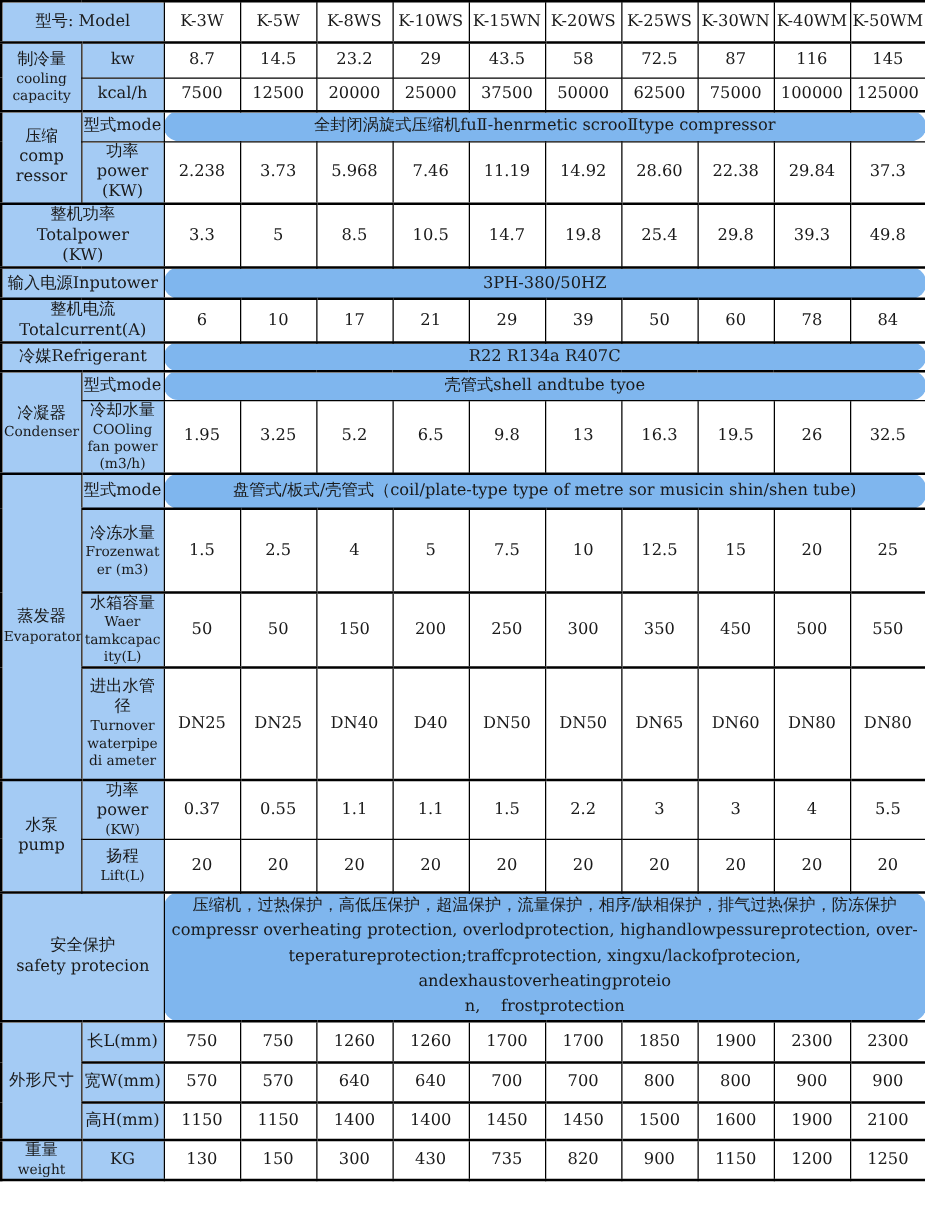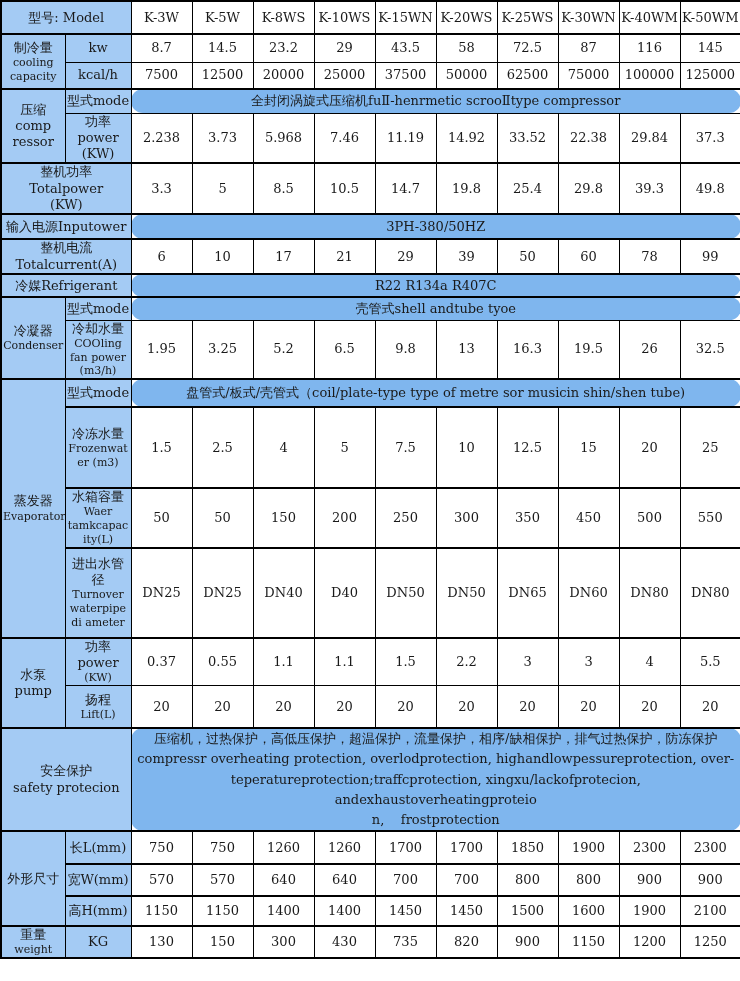--- a/index.html
+++ b/index.html
@@ -98,21 +98,21 @@
             <span class="ln">功率</span>
             <span class="ln">power</span>
             <span class="ln">(KW)</span>
           </td>
   <td class="v">2.238</td>
           <td class="v">3.73</td>
           <td class="v">5.968</td>
           <td class="v">7.46</td>
           <td class="v">11.19</td>
           <td class="v">14.92</td>
-          <td class="v">33.52</td>
+          <td class="v">28.60</td>
           <td class="v">22.38</td>
           <td class="v">29.84</td>
           <td class="v">37.3</td>
         </tr>
 
   <tr class="s" style="height:48px">
     <td class="lbl" colspan="2">
             <span class="ln">整机功率</span>
             <span class="ln">Totalpower</span>
             <span class="ln">(KW)</span>
@@ -141,21 +141,21 @@
           </td>
   <td class="v">6</td>
           <td class="v">10</td>
           <td class="v">17</td>
           <td class="v">21</td>
           <td class="v">29</td>
           <td class="v">39</td>
           <td class="v">50</td>
           <td class="v">60</td>
           <td class="v">78</td>
-          <td class="v">99</td>
+          <td class="v">84</td>
         </tr>
 
   <tr class="s" style="height:23px">
     <td class="lbl" colspan="2">冷媒Refrigerant</td>
     <td class="merged" colspan="10">R22 R134a R407C</td>
   </tr>
 
   <tr class="s" style="height:23px">
     <td class="lbl small" rowspan="2">
             <span class="ln">冷凝器</span>
@@ -184,21 +184,21 @@
         </tr>
 
   <tr class="s" style="height:28px">
     <td class="lbl small" rowspan="4">
             <span class="ln">蒸发器</span>
             <span class="ln">Evaporator</span>
           </td>
     <td class="lbl">型式mode</td>
     <td class="merged" colspan="10">盘管式/板式/壳管式（coil/plate-type type of metre sor musicin shin/shen tube)</td>
   </tr>
-  <tr class="s" style="height:81px">
+  <tr class="s" style="height:67px">
     <td class="lbl small">
             <span class="ln">冷冻水量</span>
             <span class="ln">Frozenwat</span>
             <span class="ln">er (m3)</span>
           </td>
   <td class="v">1.5</td>
           <td class="v">2.5</td>
           <td class="v">4</td>
           <td class="v">5</td>
           <td class="v">7.5</td>

